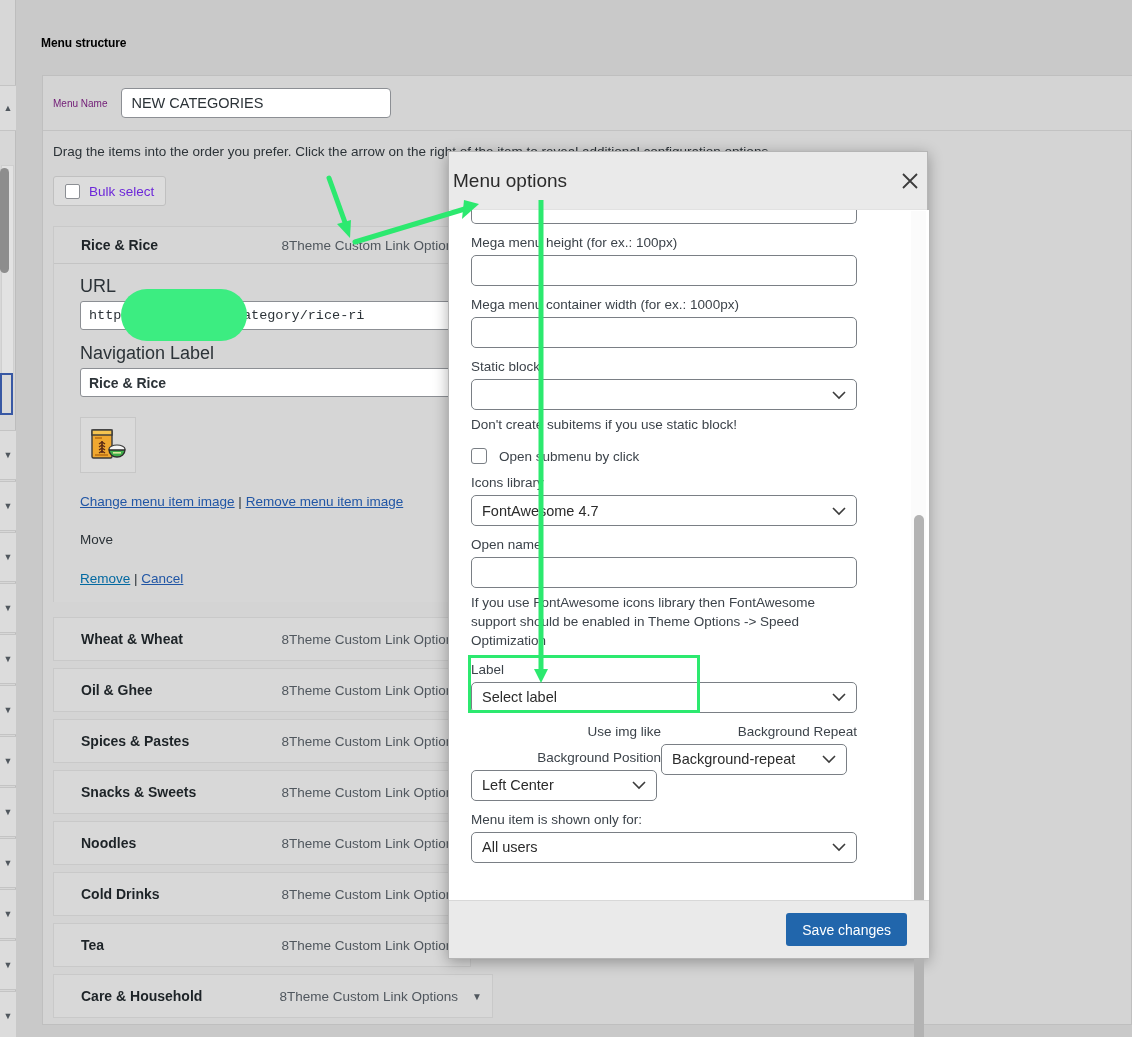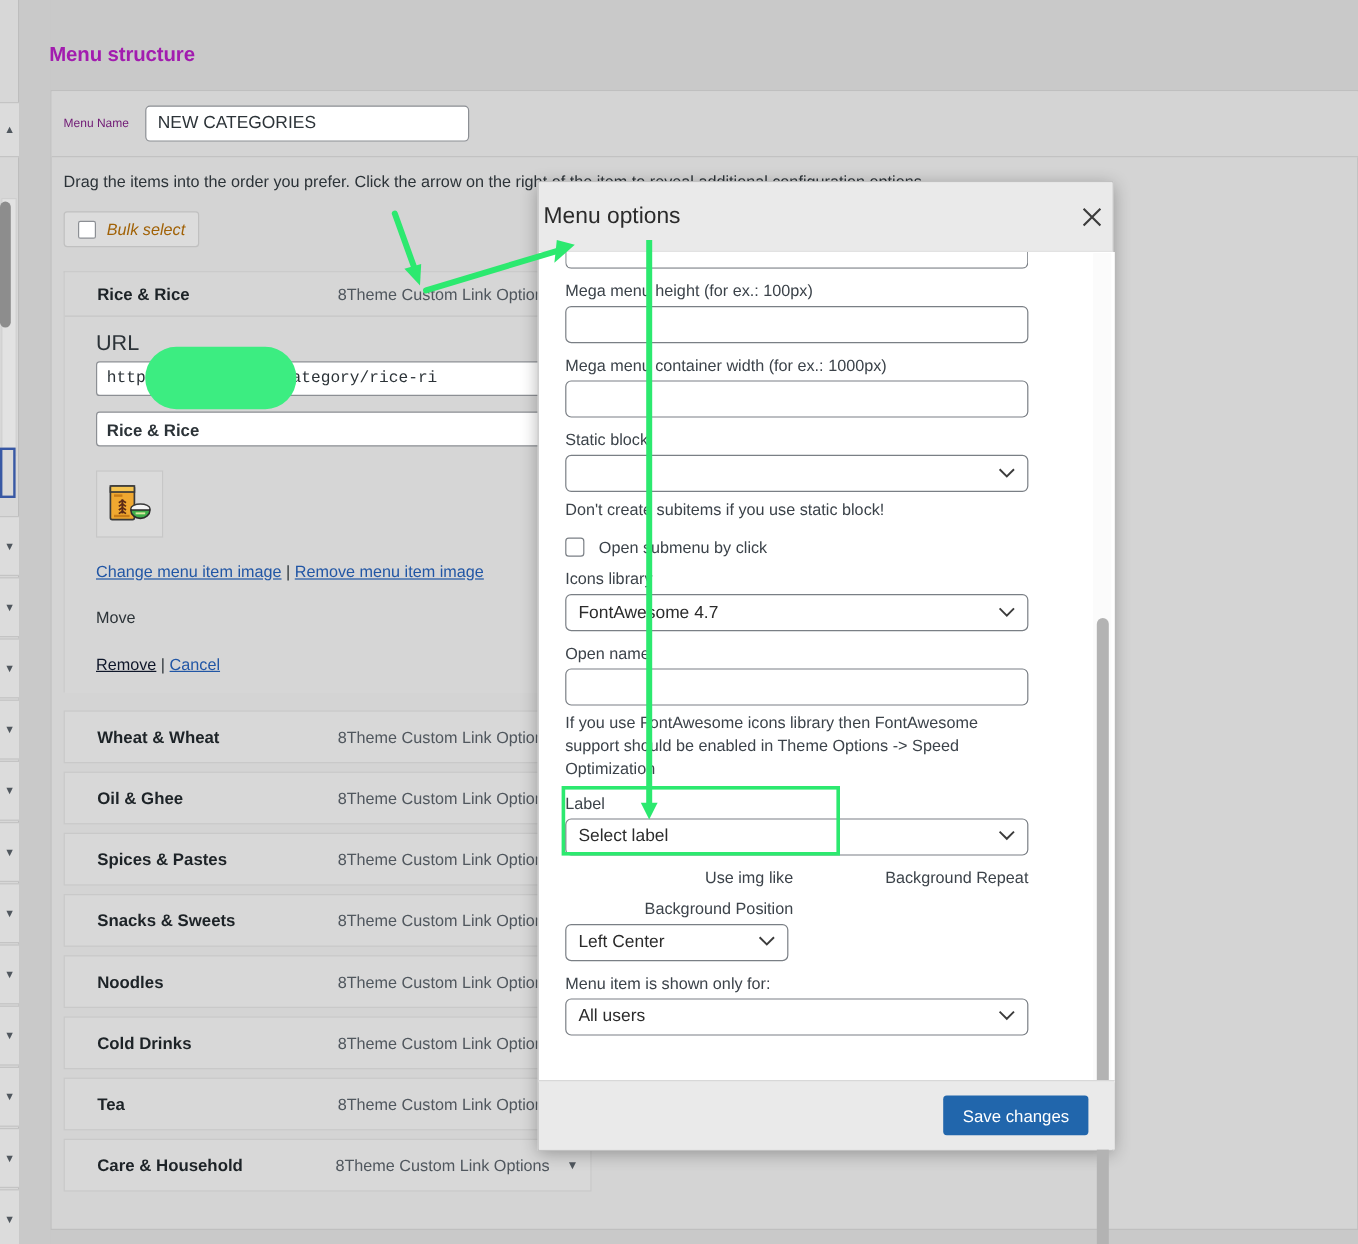--- a/index.html
+++ b/index.html
@@ -36,21 +36,21 @@
     border:2px solid #3858a4; background:#d9d9d9;
   }
   #left-col-divider{
     position:absolute; left:16px; top:0; width:26px; height:1037px;
     background:#c9c9c9;
   }
 
   
   #page-title{
     position:absolute; left:41px; top:36px;
-    font-size:17px; font-weight:bold; color:#a21caf; letter-spacing:-0.1px;
+    font-size:12px; font-weight:bold; color:#000000; letter-spacing:-0.1px;
   }
 
   #menu-panel{
     position:absolute; left:42px; top:75px; width:1090px; height:950px;
     background:#d4d4d4; border:1px solid #bfbfbf;
   }
   #menu-name-bar{
     position:absolute; left:0; top:0; width:1090px; height:55px;
     background:#d4d4d4; border-bottom:1px solid #c2c2c2;
     display:flex; align-items:center; padding-left:10px;
@@ -68,21 +68,21 @@
   }
   #bulk-select-btn{
     position:absolute; left:10px; top:100px; height:30px;
     background:#dcdcdc; border:1px solid #c0c0c0; border-radius:3px;
     display:flex; align-items:center; padding:0 11px;
   }
   #bulk-checkbox{
     width:15px; height:15px; border:1px solid #8c8f94; border-radius:2px;
     background:#fff; margin-right:9px;
   }
-  #bulk-select-label{ font-size:13.5px; color:#a16207;font-style:italic; }
+  #bulk-select-label{ font-size:13.5px; color:#6d28d9; }
 
   
   #menu-items{ position:absolute; left:10px; top:150px; width:1050px; }
 
   .mi-open{
     width:418px; background:#d6d6d6; border:1px solid #c9c9c9;
     border-bottom:none;
   }
   .mi-open-header{
     height:37px; display:flex; align-items:center;
@@ -101,21 +101,21 @@
   }
   .fld-input.sans{ font-family:"Liberation Sans",sans-serif; font-weight:bold; font-size:14px; }
   .fld-gap{ height:13px; }
 
   #thumb-box{
     width:56px; height:56px; border:1px solid #c7c7c7; background:#dadada;
     margin-top:20px; display:flex; align-items:center; justify-content:center;
   }
   #img-links{ margin-top:21px; font-size:13.5px; }
   #img-links a, .lnk{ color:#2156a5; text-decoration:underline; cursor:pointer; }
-  .lnk-red{ color:#0f172a; text-decoration:underline; cursor:pointer; }
+  .lnk-red{ color:#0369a1; text-decoration:underline; cursor:pointer; }
   #move-label{ margin-top:23px; font-size:13.5px; color:#2c3338; }
   #remove-row{ margin-top:24px; font-size:13.5px; color:#2c3338; }
   .sep{ color:#2c3338; }
 
   .mi-row{
     width:418px; height:44px; background:#d8d8d8; border:1px solid #c9c9c9;
     margin-top:7px; display:flex; align-items:center; padding-left:27px;
   }
   .mi-row.wide{ width:440px; }
   .mi-row .tri{ font-size:10px; color:#50575e; margin-left:10px; }
@@ -272,20 +272,21 @@
 
     <div class="mi-open">
       <div class="mi-open-header">
         <span class="mi-title">Rice &amp; Rice</span>
         <span class="mi-sub">8Theme Custom Link Options</span>
       </div>
       <div class="mi-body">
         <div class="fld-label">URL</div>
         <div class="fld-input">https:                    nl/product-category/rice-ri</div>
         <div class="fld-gap"></div>
+        <div class="fld-label">Navigation Label</div>
         <div class="fld-input sans">Rice &amp; Rice</div>
 
         <div id="thumb-box">
           <svg width="42" height="42" viewBox="0 0 42 42">
             <rect x="5" y="6" width="20" height="28" rx="1.5" fill="#f0a830" stroke="#3a3a3a" stroke-width="1.4"></rect>
             <rect x="5" y="6" width="20" height="5" fill="#f5c451" stroke="#3a3a3a" stroke-width="1.4"></rect>
             <rect x="8" y="13" width="7" height="2" fill="#c77c18"></rect>
             <path d="M15 17 v12" stroke="#5b2a16" stroke-width="1.6"></path>
             <path d="M15 18 l-3 2 M15 18 l3 2 M15 21 l-3 2 M15 21 l3 2 M15 24 l-3 2 M15 24 l3 2 M15 27 l-3 2 M15 27 l3 2" stroke="#5b2a16" stroke-width="1.4"></path>
             <rect x="8" y="30" width="13" height="2" fill="#c77c18"></rect>
@@ -419,20 +420,28 @@
           <span>Left Center</span>
           <span class="chev">
             <svg width="14" height="9" viewBox="0 0 14 9">
                 <path d="M1 1 L7 7 L13 1" stroke="#3c3c3c" stroke-width="1.6" fill="none"></path>
               </svg>
           </span>
         </div>
       </div>
       <div class="col-right">
         <div class="m-label half">Background Repeat</div>
+        <div class="m-select half">
+          <span>Background-repeat</span>
+          <span class="chev">
+            <svg width="14" height="9" viewBox="0 0 14 9">
+                <path d="M1 1 L7 7 L13 1" stroke="#3c3c3c" stroke-width="1.6" fill="none"></path>
+              </svg>
+          </span>
+        </div>
       </div>
     </div>
 
     <div class="m-label" style="">Menu item is shown only for:</div>
     <div class="m-select">
       <span>All users</span>
       <span class="chev">
         <svg width="14" height="9" viewBox="0 0 14 9">
             <path d="M1 1 L7 7 L13 1" stroke="#3c3c3c" stroke-width="1.6" fill="none"></path>
           </svg>

